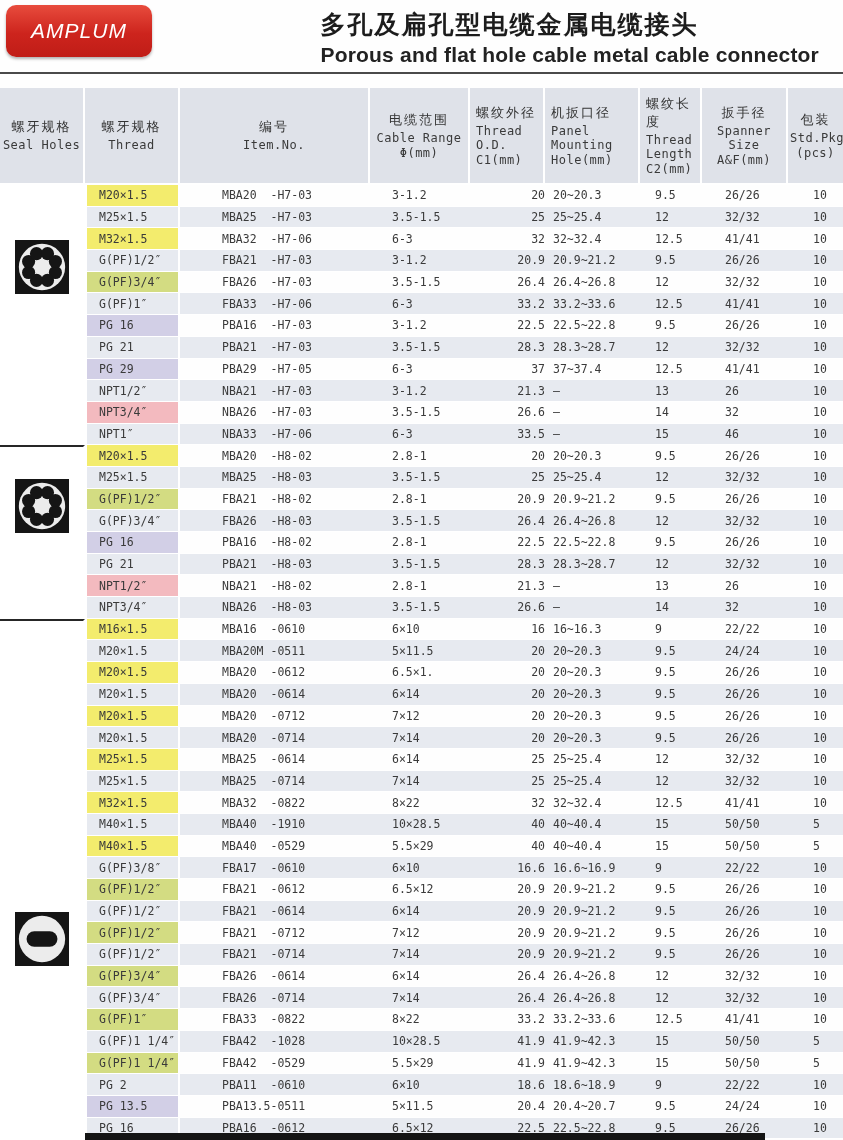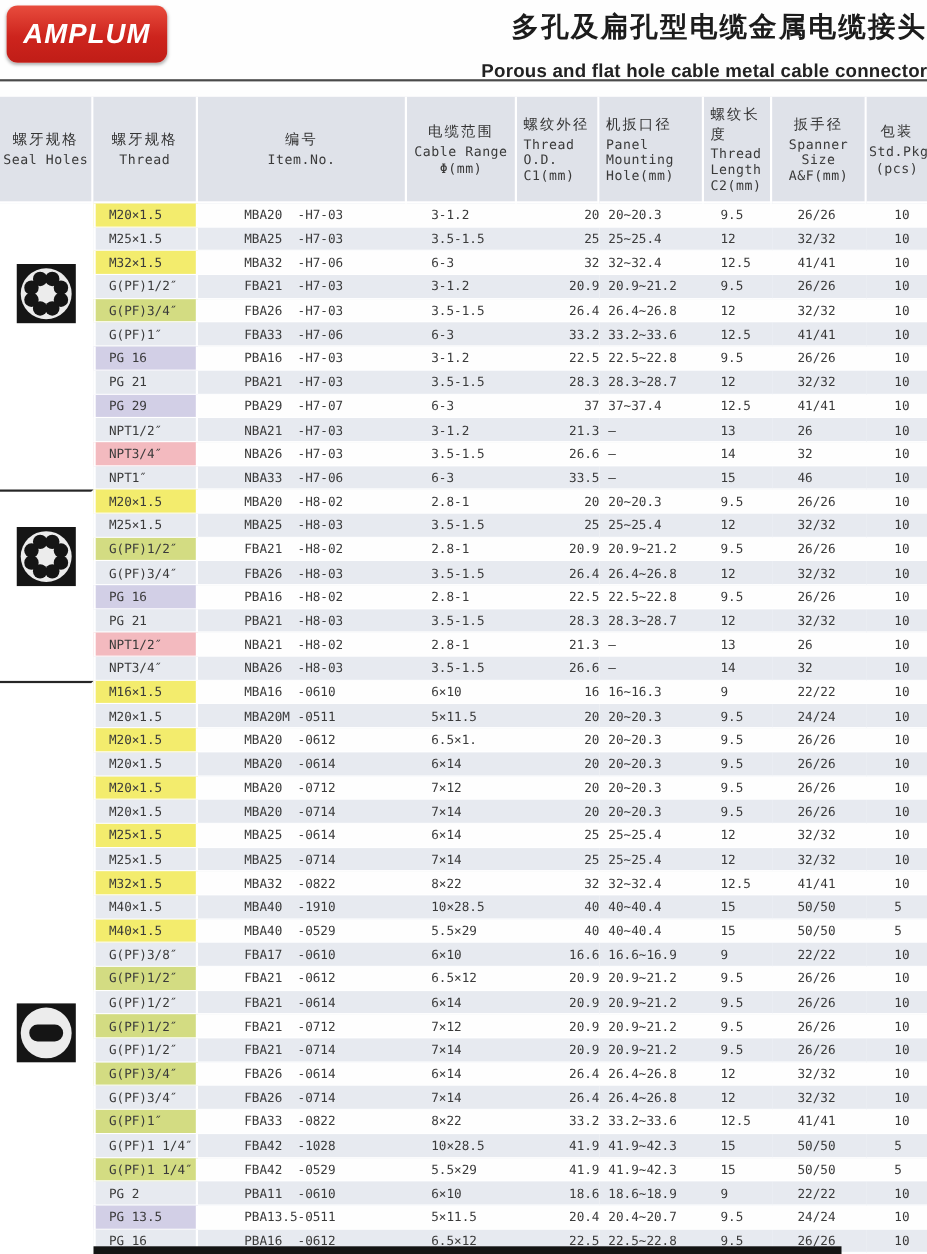--- a/index.html
+++ b/index.html
@@ -2,26 +2,26 @@
 <html><head>
 <meta charset="utf-8">
 <style>
   html,body { margin:0; padding:0; background:#ffffff; }
   .page { position:relative; width:843px; height:1140px; background:#fefefe; overflow:hidden;
           font-family:"Liberation Sans", sans-serif; }
 
   
   .logo { position:absolute; left:6px; top:5px; width:146px; height:52px;
           background:linear-gradient(180deg,#e84c3d 0%, #cd241d 55%, #c01d17 100%);
-          border-radius:10px; color:#fff; font-weight:bold; font-style:italic;
-          font-size:25px; letter-spacing:1px; display:flex; align-items:center; justify-content:center;
+          border-radius:10px; color:#fff; font-weight:normal; font-style:italic;
+          font-size:21px; letter-spacing:1px; display:flex; align-items:center; justify-content:center;
           box-shadow:0 2px 3px rgba(0,0,0,.3); }
-  .titles { position:absolute; right:0; top:8px; text-align:right; color:#1c1c1c; }
+  .titles { position:absolute; right:24px; top:8px; text-align:left; color:#1c1c1c; }
   .title-zh { font-size:25px; font-weight:bold; letter-spacing:2px; }
-  .title-en { font-size:17px; font-weight:bold; margin-top:14px; letter-spacing:0.2px; color:#222; }
+  .title-en { font-size:21px; font-weight:bold; margin-top:2px; letter-spacing:0.2px; color:#222; }
   .rule { position:absolute; top:72px; left:0; width:843px; height:2px; background:#4a4a4a; }
 
   
   table.spec { position:absolute; top:88px; left:0; width:843px;
                border-collapse:separate; border-spacing:0; table-layout:fixed;
                font-family:"DejaVu Sans Mono", monospace; font-size:11.5px; color:#3a3a3a; }
   thead th { background:#dfe2e9; height:95px; vertical-align:middle; font-weight:normal;
              padding:0 2px; border-right:2px solid #fff; border-bottom:2px solid #fff; text-align:center; }
   thead th:last-child { border-right:none; }
   thead th.ta-left { text-align:left; padding-left:6px; }
@@ -218,21 +218,21 @@
           <td class="item d">PBA21  -H7-03</td>
           <td class="cable d">3.5-1.5</td>
           <td class="od d">28.3</td>
           <td class="panel d">28.3~28.7</td>
           <td class="length d">12</td>
           <td class="spanner d">32/32</td>
           <td class="pkg d">10</td>
         </tr>
         <tr>
           <td class="thread d t-purple">PG 29</td>
-          <td class="item d">PBA29  -H7-07</td>
+          <td class="item d">PBA29  -H7-05</td>
           <td class="cable d">6-3</td>
           <td class="od d">37</td>
           <td class="panel d">37~37.4</td>
           <td class="length d">12.5</td>
           <td class="spanner d">41/41</td>
           <td class="pkg d">10</td>
         </tr>
         <tr class="stripe">
           <td class="thread d t-pink">NPT1/2″</td>
           <td class="item d">NBA21  -H7-03</td>

